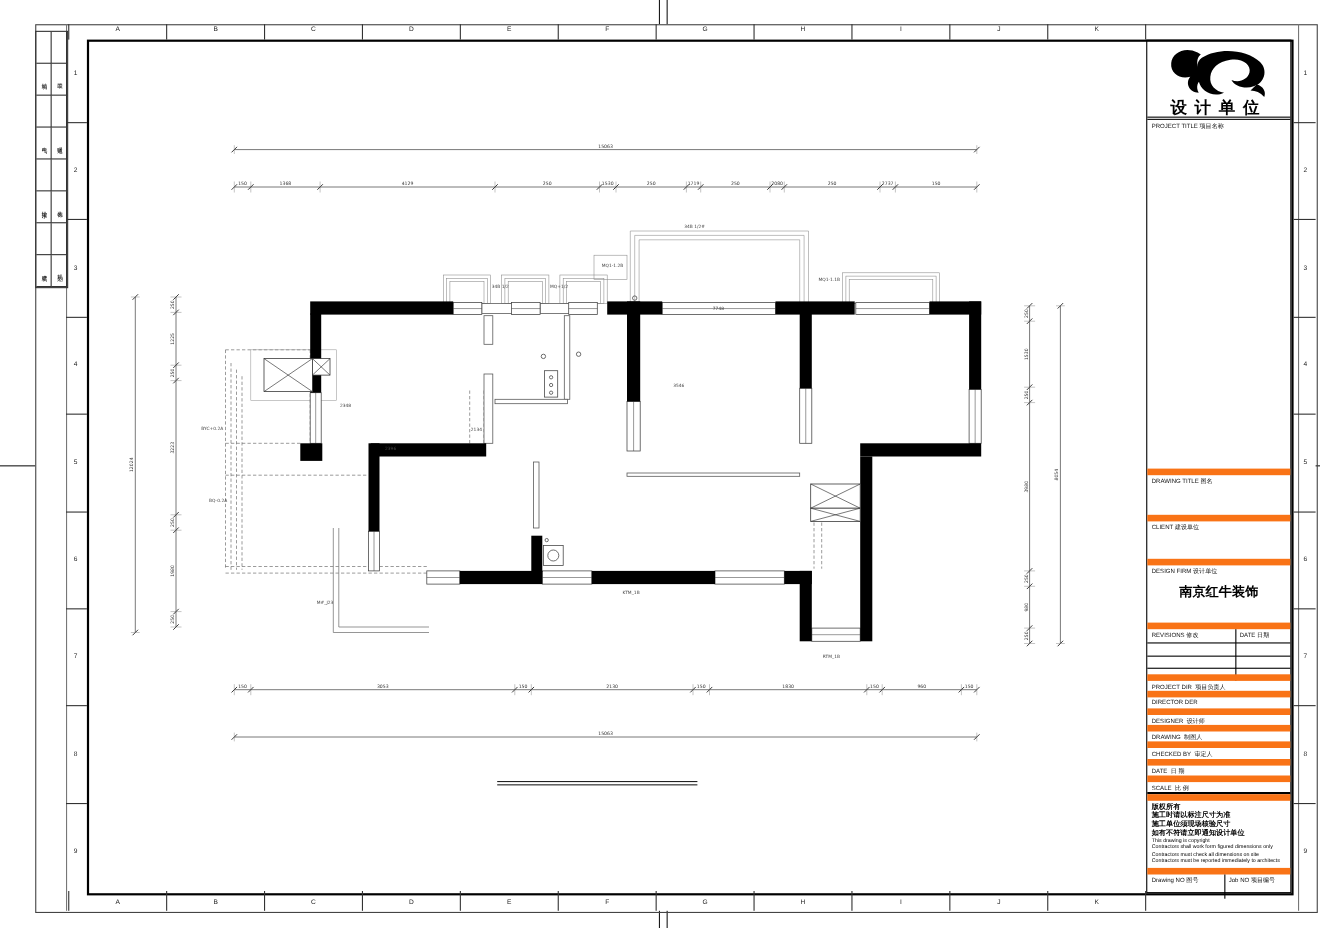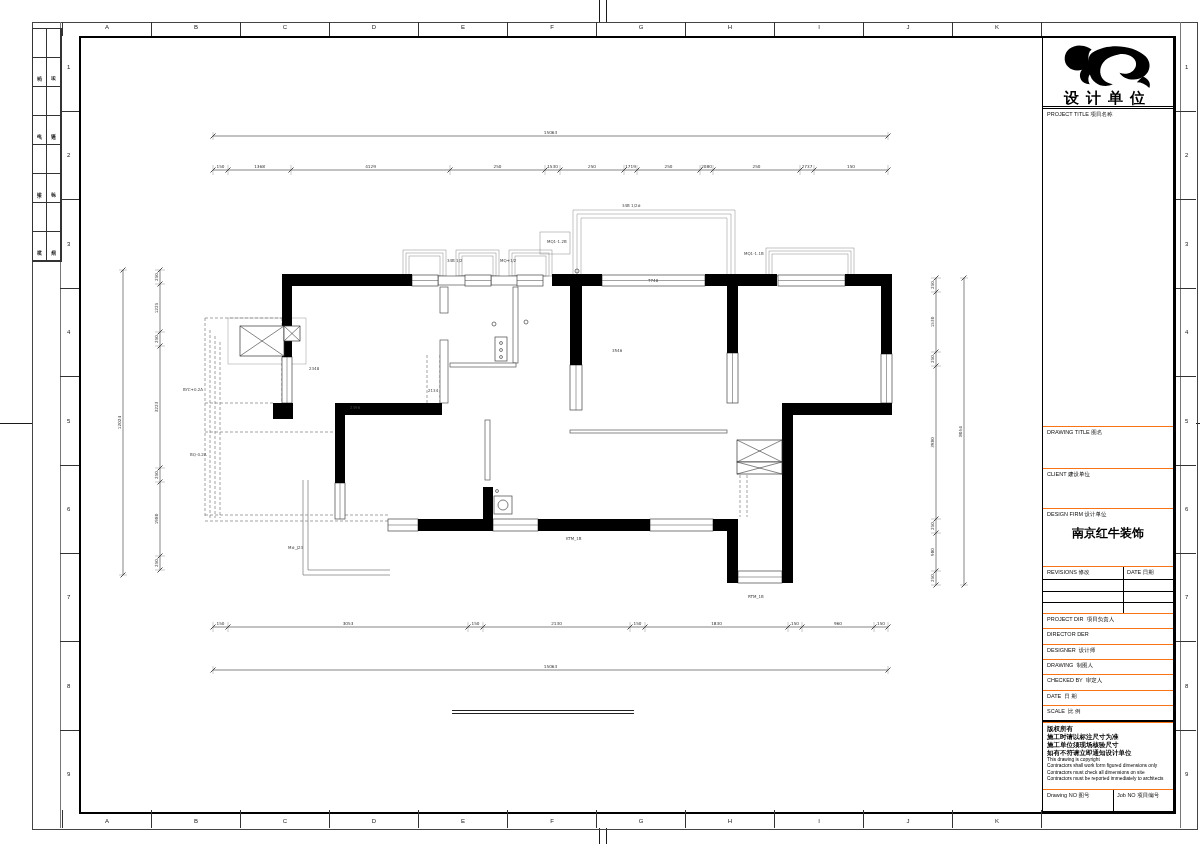--- a/index.html
+++ b/index.html
@@ -14,21 +14,21 @@
   .grid-letter{position:absolute;font-size:6px;color:#222;transform:translateX(-50%);}
   .grid-num{position:absolute;font-size:6px;color:#222;transform:translateY(-50%);}
   .gtick{position:absolute;background:#333;}
   
   #signoff{left:32px;top:28px;width:28px;height:232px;border:1px solid #333;}
   .so-cell{position:absolute;border-right:1px solid #333;border-bottom:1px solid #333;
            display:flex;align-items:center;justify-content:center;}
   .so-txt{writing-mode:vertical-rl;font-size:5px;color:#111;letter-spacing:1px;}
   
   #tblock{left:1042px;top:36px;width:130px;height:774px;border:1px solid #000;font-size:5.5px;}
-  .tb-sec{position:absolute;left:0;width:100%;border-top:1px solid #f97316;box-sizing:border-box;}
+  .tb-sec{position:absolute;left:0;width:100%;border-top:6px solid #f97316;box-sizing:border-box;}
   .tb-label{position:absolute;left:4px;top:2px;font-size:5.5px;color:#111;white-space:nowrap;}
   .tb-center{position:absolute;left:0;width:100%;text-align:center;font-weight:bold;
              font-size:12px;font-family:"Liberation Serif",serif;}
   .tb-vdiv{position:absolute;top:0;width:1px;background:#000;}
   .tb-row-line{position:absolute;left:0;width:100%;height:1px;background:#000;}
   #logo-text{position:absolute;left:0;top:52px;width:100%;text-align:center;
              font-family:"Liberation Serif",serif;font-size:15px;font-weight:bold;letter-spacing:7px;}
   #notes div.cn{font-size:6.5px;line-height:8px;font-weight:bold;}
   #notes div.en{font-size:4.8px;line-height:6.3px;}
   

